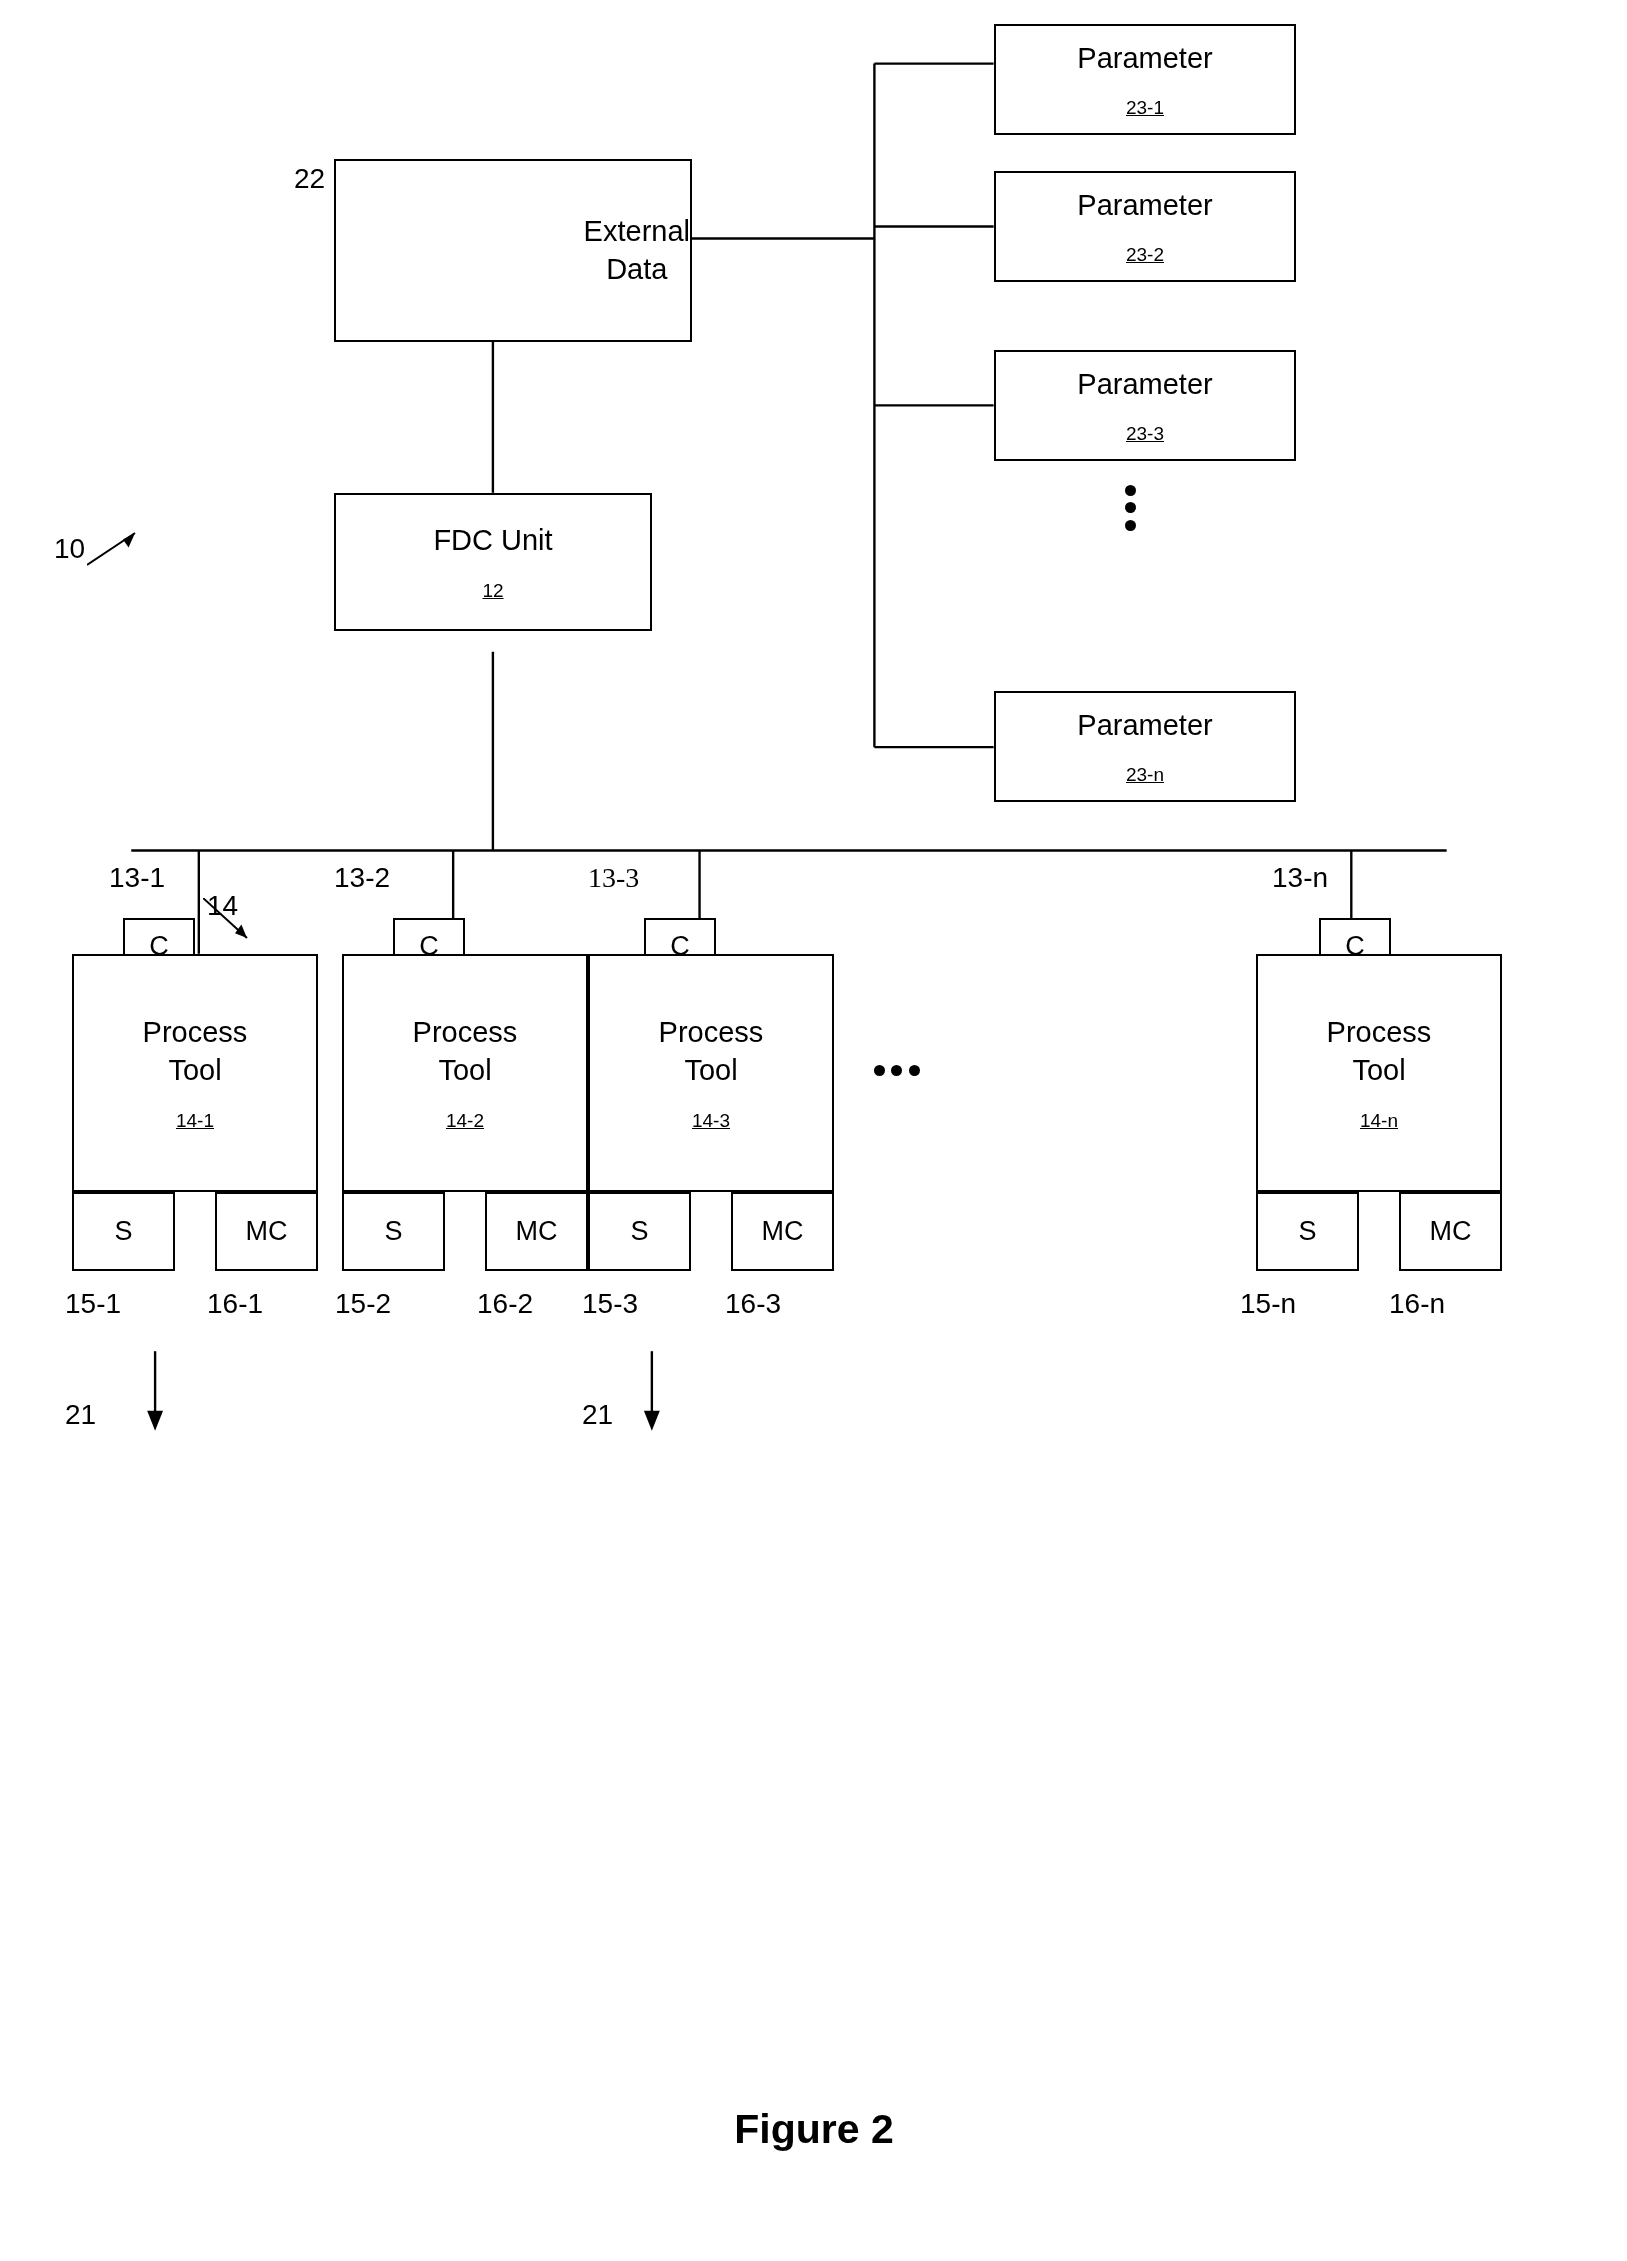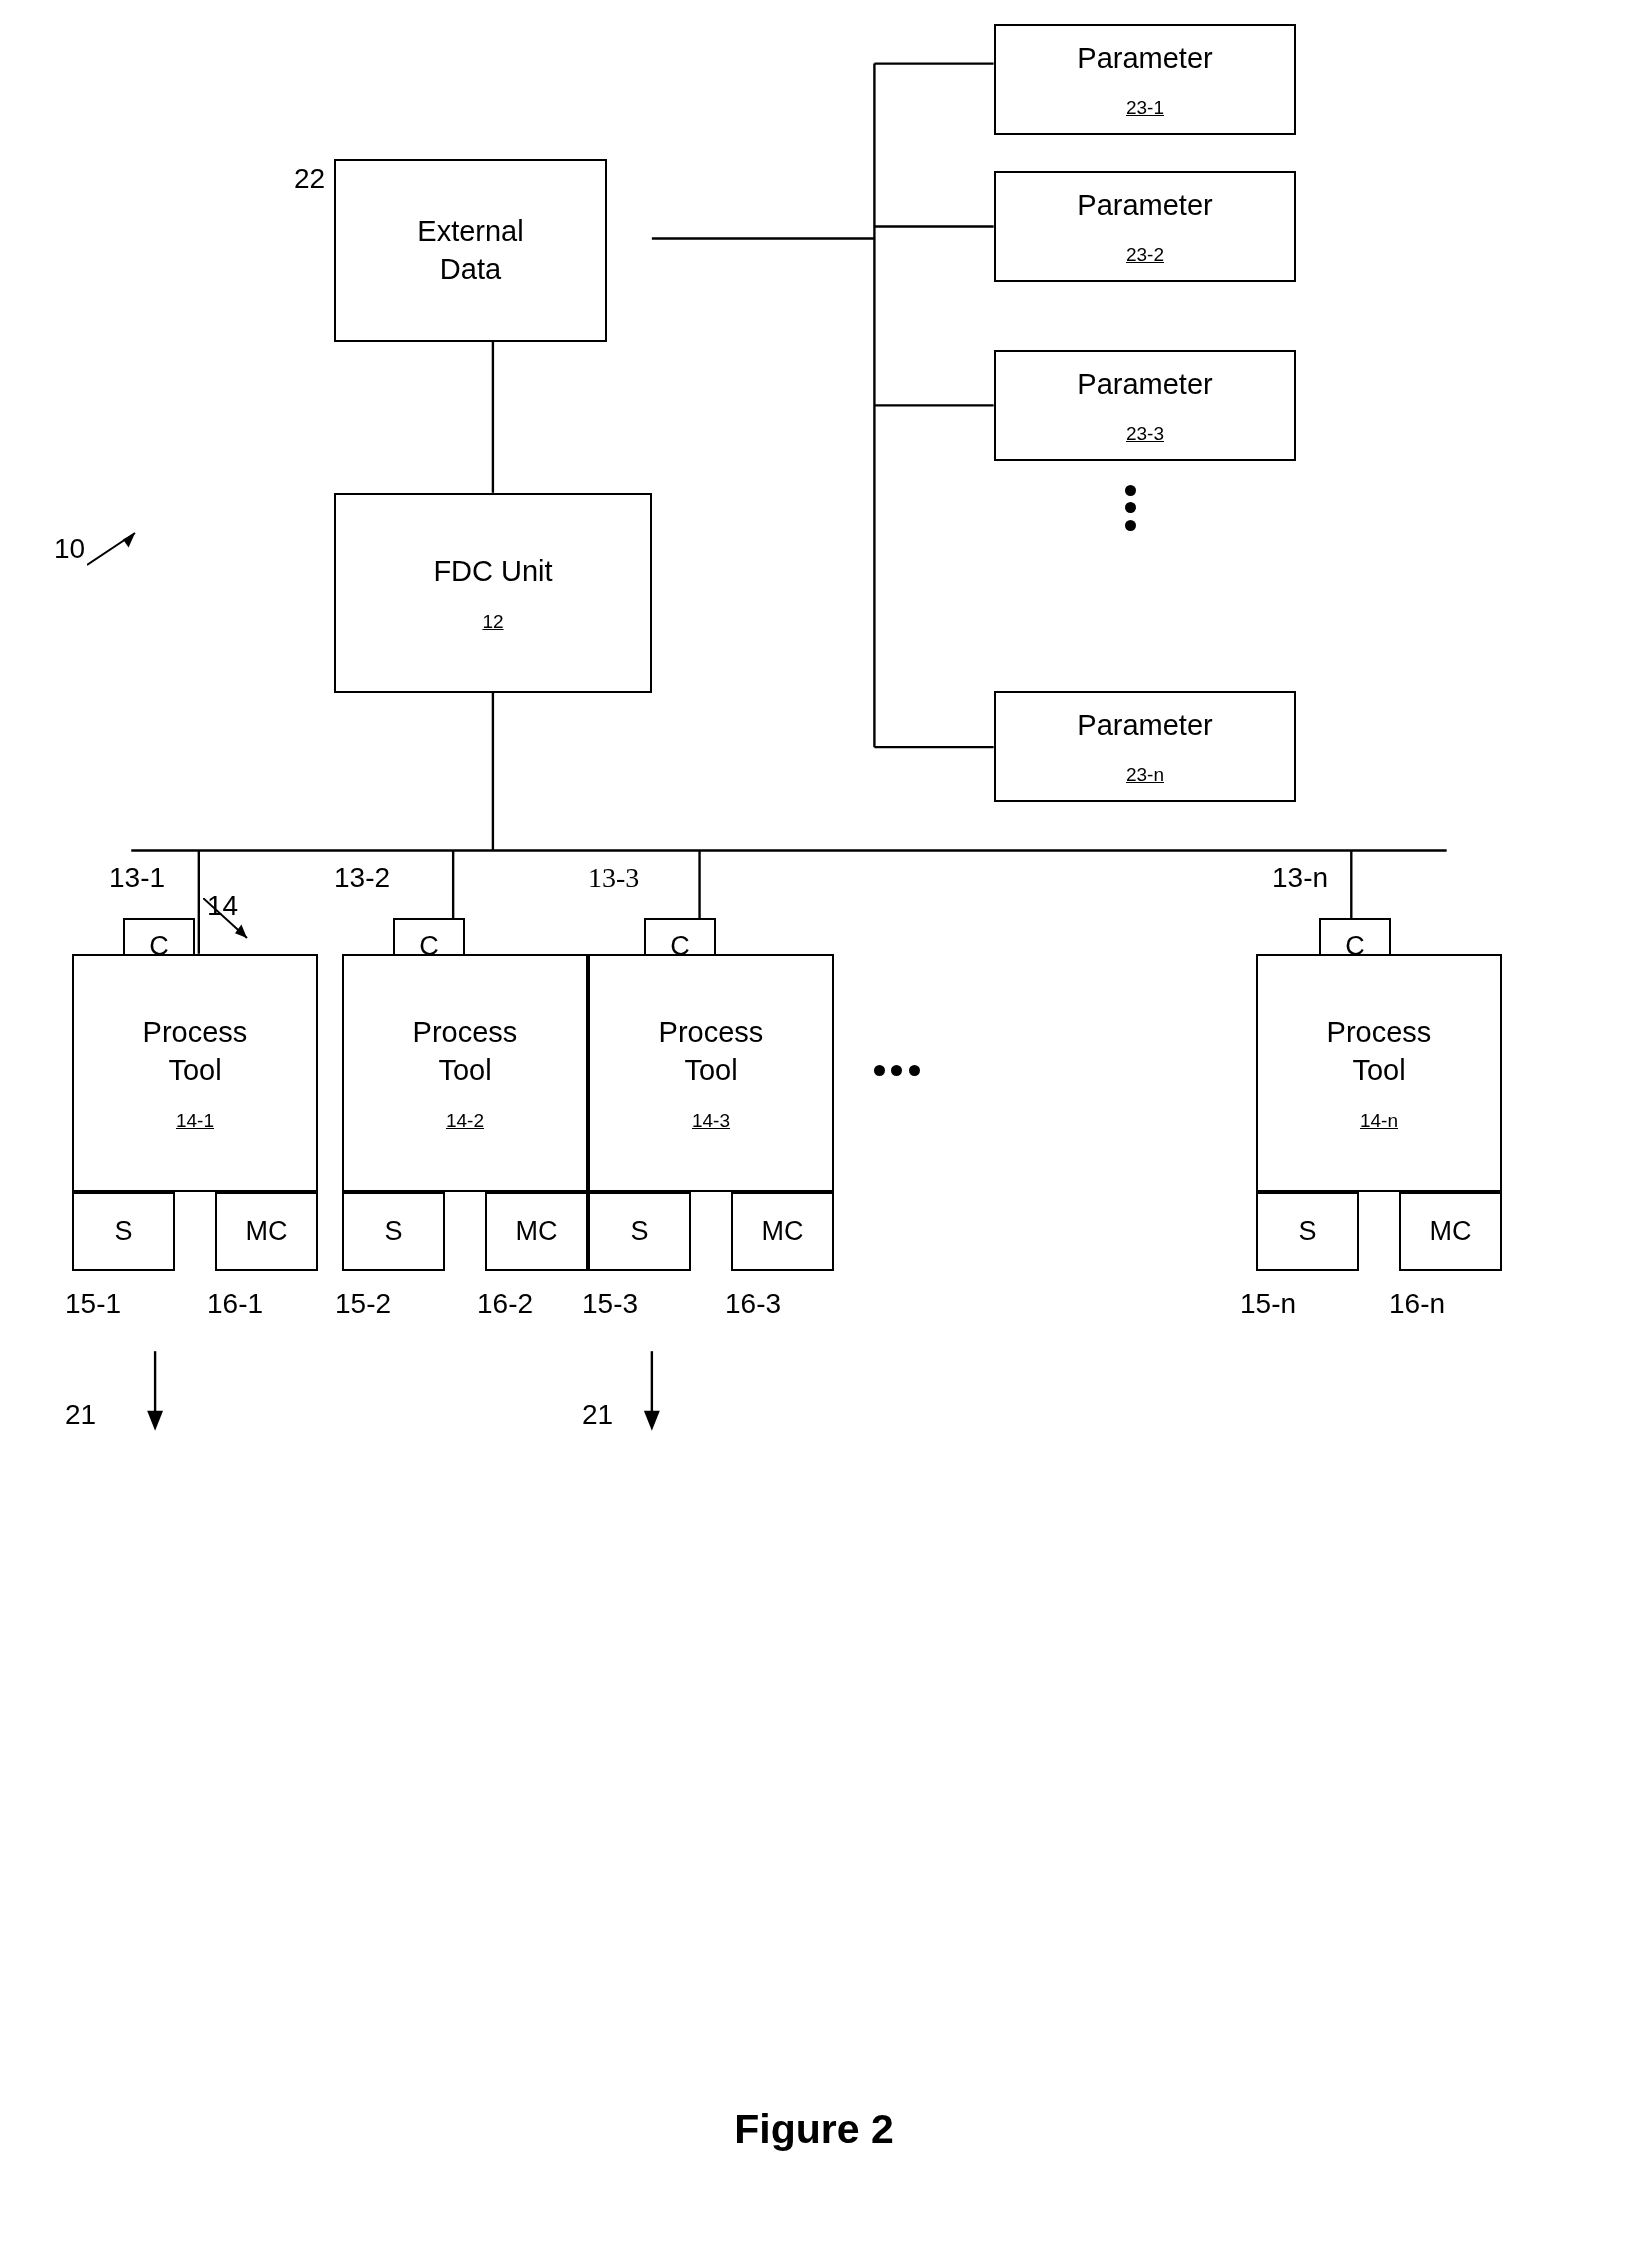--- a/index.html
+++ b/index.html
@@ -123,27 +123,27 @@
     <polygon points="820,1800 810,1775 830,1775" fill="#000"></polygon>
   </svg>
 
   <div class="ref-label" style="left:54px; top:533px;">10</div>
 
   <svg style="position:absolute;left:87px;top:525px;width:64px;height:48px;" viewBox="0 0 80 60" width="64" height="48">
     <line x1="0" y1="50" x2="60" y2="10" stroke="#000" stroke-width="2.5"></line>
     <polygon points="60,10 45,18 52,28" fill="#000"></polygon>
   </svg>
 
-  <div class="box" style="left:334px; top:159px; width:273px; height:183px;">
+  <div class="box" style="left:334px; top:159px; width:358px; height:183px;align-items:flex-end;">
     <span class="box-label">External<br>Data</span>
   </div>
 
   <div class="ref-label" style="left:294px; top:163px;">22</div>
 
-  <div class="box" style="left:334px; top:493px; width:318px; height:200px;">
+  <div class="box" style="left:334px; top:493px; width:318px; height:138px;">
     <span class="box-label">FDC Unit</span>
     <span class="box-id">12</span>
   </div>
 
   <div class="box" style="left:994px; top:24px; width:302px; height:111px;">
     <span class="box-label">Parameter</span>
     <span class="box-id">23-1</span>
   </div>
 
   <div class="box" style="left:994px; top:171px; width:302px; height:111px;">

